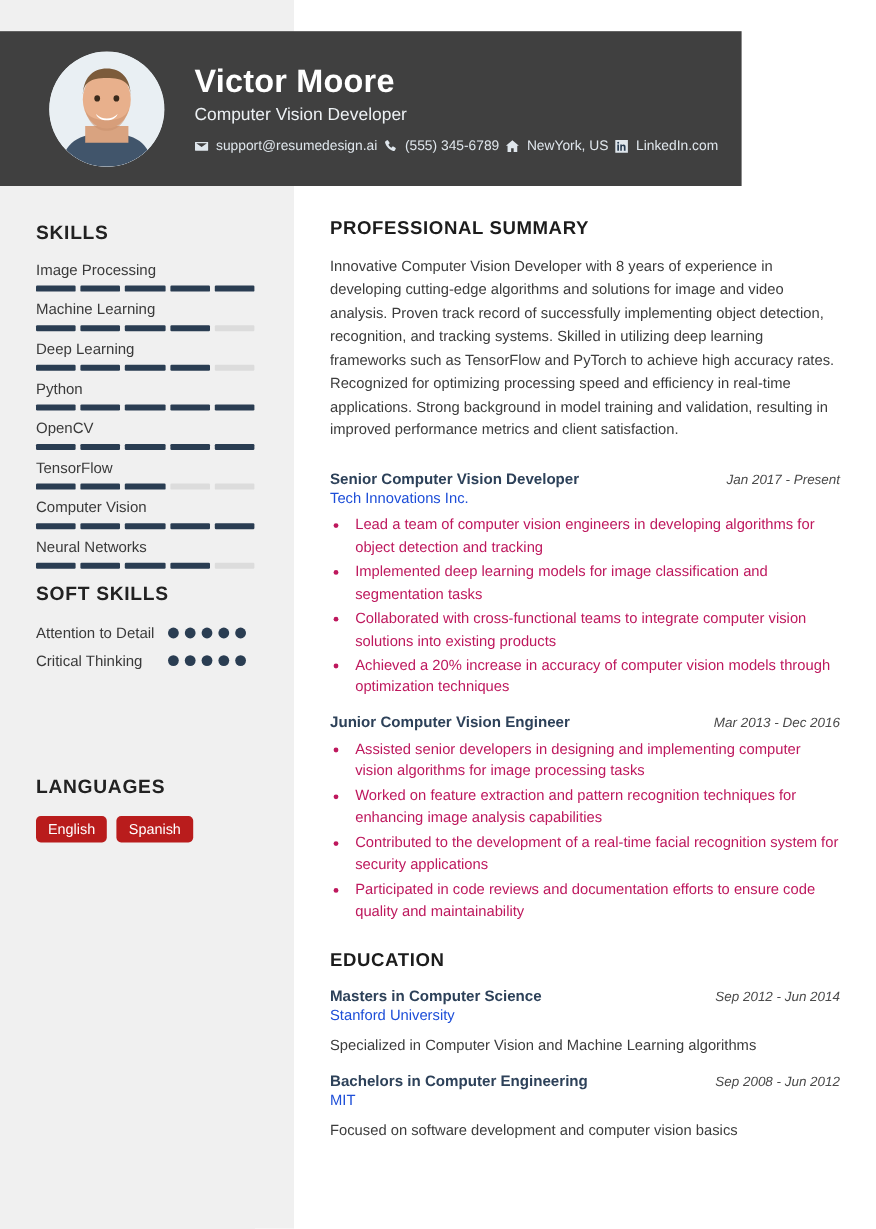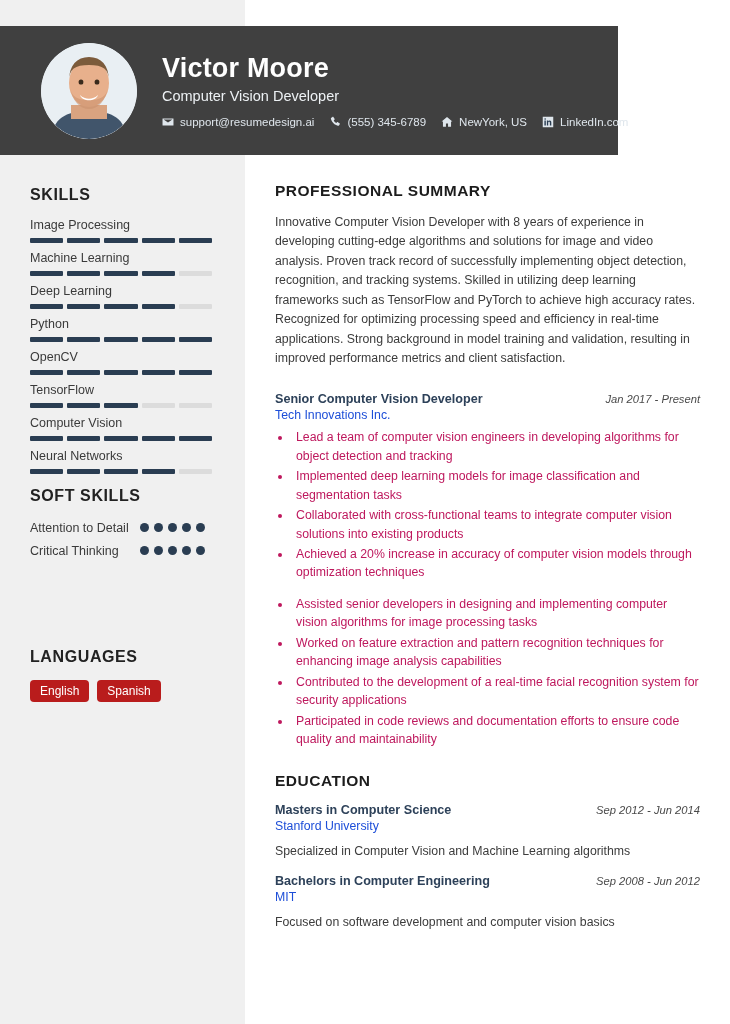--- a/index.html
+++ b/index.html
@@ -38,21 +38,21 @@
   .name {
     font-size: 27px; font-weight: bold; letter-spacing: .2px;
     line-height: 1.15; color:#ffffff;
   }
   .role {
     font-size: 14.5px; font-weight: 400; margin-top: 4px;
     color:#edf1f4;
   }
   .contact {
     margin-top: 12px; display: flex; align-items: center;
-    gap: 15px; font-size: 11.5px; color: #dfe6ec;
+    gap: 5px; font-size: 11.5px; color: #dfe6ec;
   }
   .contact .item { display:flex; align-items:center; gap:6px; white-space:nowrap; }
   .contact svg { fill:#dfe6ec; display:block; }
 
   
   .side-title {
     font-size: 16px; font-weight: bold; color: #222222;
     letter-spacing: .6px; margin-bottom: 14px;
   }
   .sec-skills { position: absolute; left: 0; top: 186px; width:245px; }
@@ -319,20 +319,24 @@
             </div>
             <div class="entry-org">Tech Innovations Inc.</div>
             <ul class="bullets">
               <li>Lead a team of computer vision engineers in developing algorithms for object detection and tracking</li>
               <li>Implemented deep learning models for image classification and segmentation tasks</li>
               <li>Collaborated with cross-functional teams to integrate computer vision solutions into existing products</li>
               <li>Achieved a 20% increase in accuracy of computer vision models through optimization techniques</li>
             </ul>
           </div>
           <div class="entry">
+            <div class="entry-head">
+              <span class="entry-title">Junior Computer Vision Engineer</span>
+              <span class="entry-date">Mar 2013 - Dec 2016</span>
+            </div>
             <ul class="bullets">
               <li>Assisted senior developers in designing and implementing computer vision algorithms for image processing tasks</li>
               <li>Worked on feature extraction and pattern recognition techniques for enhancing image analysis capabilities</li>
               <li>Contributed to the development of a real-time facial recognition system for security applications</li>
               <li>Participated in code reviews and documentation efforts to ensure code quality and maintainability</li>
             </ul>
           </div>
         </div>
     </div>
 

